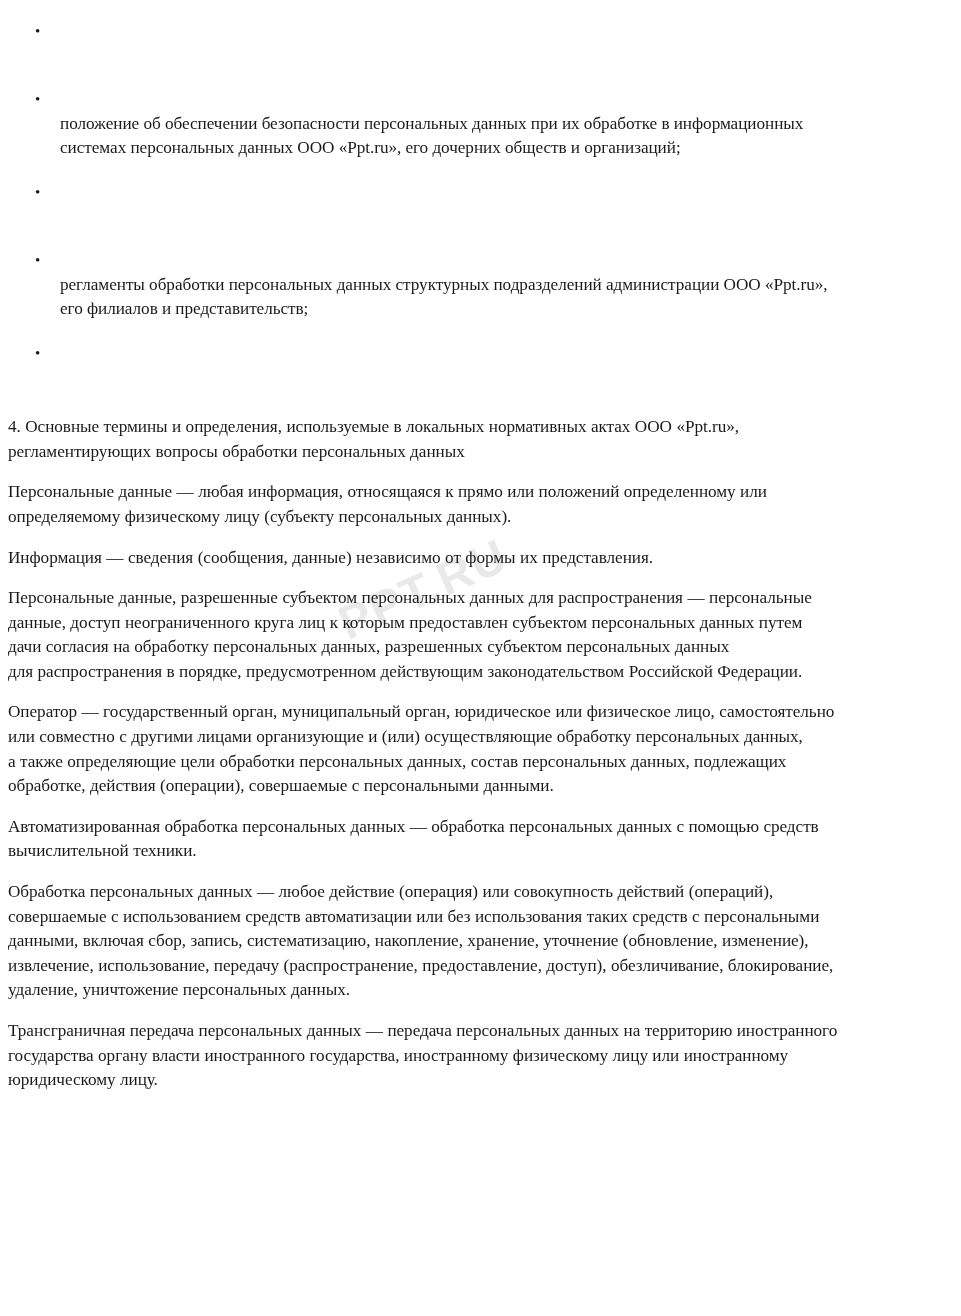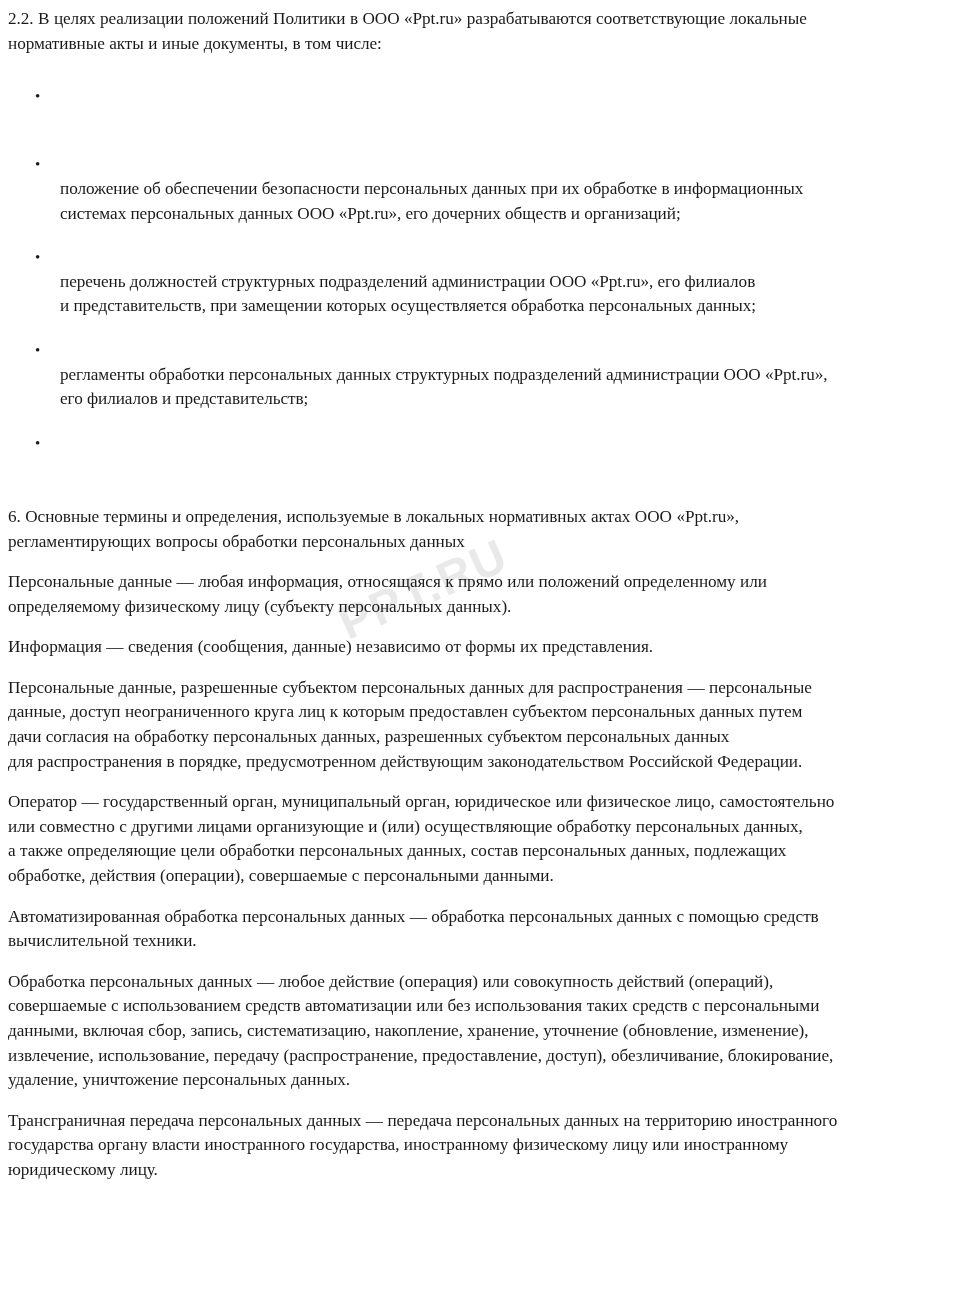--- a/index.html
+++ b/index.html
@@ -77,49 +77,46 @@
 </style>
 </head>
 <body>
 
 <div id="page">
 
   <div class="watermark">PPT.RU</div>
 
   <div class="content">
 
-    <p class="para">2.2. В целях реализации положений Политики в ООО «Ppt.ru» разрабатываются соответствующие локальные
-нормативные акты и иные документы, в том числе:</p>
 
     <div class="gap-before-list"></div>
 
     <ul class="bullets">
       <li>
         <span class="dot">•</span>
       </li>
       <li>
         <span class="dot">•</span><span>положение об обеспечении безопасности персональных данных при их обработке в информационных
 системах персональных данных ООО «Ppt.ru», его дочерних обществ и организаций;</span>
       </li>
       <li>
-        <span class="dot">•</span><span>перечень должностей структурных подразделений администрации ООО «Ppt.ru», его филиалов
-и представительств, при замещении которых осуществляется обработка персональных данных;</span>
+        <span class="dot">•</span>
       </li>
       <li>
         <span class="dot">•</span><span>регламенты обработки персональных данных структурных подразделений администрации ООО «Ppt.ru»,
 его филиалов и представительств;</span>
       </li>
       <li>
         <span class="dot">•</span>
       </li>
     </ul>
 
     <div class="gap-after-list"></div>
 
-    <p class="para">6. Основные термины и определения, используемые в локальных нормативных актах ООО «Ppt.ru»,
+    <p class="para">4. Основные термины и определения, используемые в локальных нормативных актах ООО «Ppt.ru»,
 регламентирующих вопросы обработки персональных данных</p>
 
     <p class="para">Персональные данные — любая информация, относящаяся к прямо или положений определенному или
 определяемому физическому лицу (субъекту персональных данных).</p>
 
     <p class="para">Информация — сведения (сообщения, данные) независимо от формы их представления.</p>
 
     <p class="para">Персональные данные, разрешенные субъектом персональных данных для распространения — персональные
 данные, доступ неограниченного круга лиц к которым предоставлен субъектом персональных данных путем
 дачи согласия на обработку персональных данных, разрешенных субъектом персональных данных

